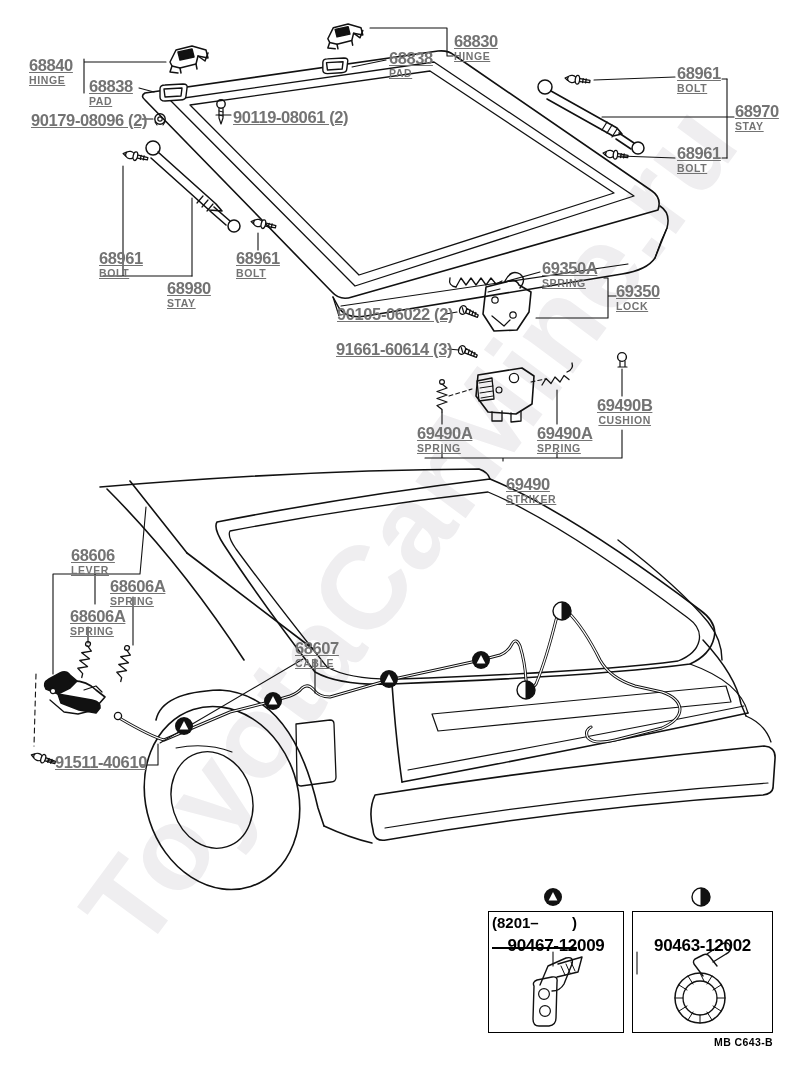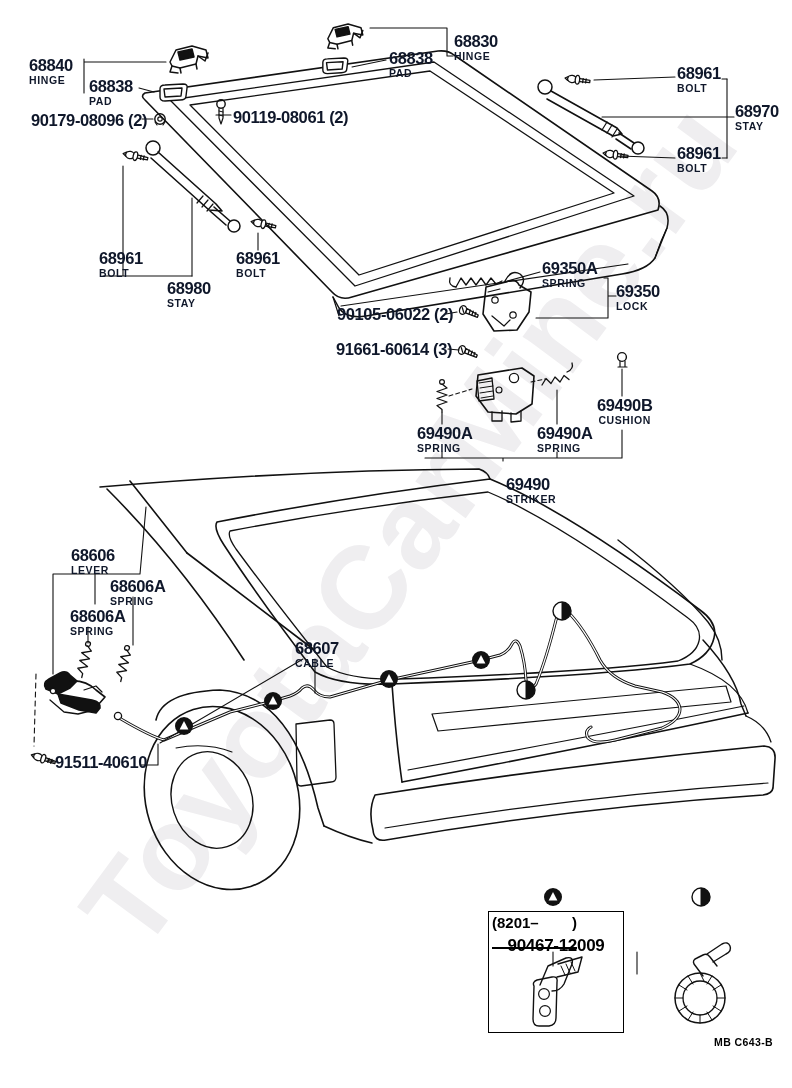--- a/index.html
+++ b/index.html
@@ -4,21 +4,21 @@
 <style>
   html,body{margin:0;padding:0;background:#fff;}
   #page{position:relative;width:792px;height:1088px;background:#fff;overflow:hidden;
         font-family:"Liberation Sans",sans-serif;}
   #watermark{position:absolute;left:-90px;top:470px;width:980px;text-align:center;
         transform:rotate(-53.5deg);transform-origin:50% 50%;
         font-size:118px;font-weight:bold;letter-spacing:1px;color:#efeef0;
         white-space:nowrap;z-index:1;user-select:none;}
   #art{position:absolute;left:0;top:0;z-index:2;}
   #callouts{position:absolute;left:0;top:0;width:792px;height:1088px;z-index:3;pointer-events:none;}
-  .callout{position:absolute;color:#0f172a;line-height:1;white-space:nowrap;}
+  .callout{position:absolute;color:#737373;line-height:1;white-space:nowrap;text-decoration:underline;}
   .callout .num{font-size:16.5px;font-weight:bold;letter-spacing:-0.4px;display:block;}
   .callout .desc{font-size:10.5px;font-weight:bold;letter-spacing:0.6px;display:block;margin-top:1px;}
   .legend-box{position:absolute;border:1.6px solid #000;background:transparent;z-index:3;}
   #box-left{left:488px;top:911px;width:134px;height:120px;}
   #box-right{left:632px;top:911px;width:139px;height:120px;}
   .box-range{position:absolute;left:3px;top:2px;font-size:15px;font-weight:bold;white-space:pre;
         border-bottom:2px solid #000;padding-bottom:16px;letter-spacing:0px;}
   .box-part{position:absolute;width:100%;text-align:center;top:24px;font-size:17px;font-weight:bold;letter-spacing:-0.3px;}
   #box-right .box-part{top:24px;}
   #footer-code{position:absolute;left:714px;top:1036px;font-size:10.5px;font-weight:bold;
@@ -373,15 +373,18 @@
       </div>
       <div class="callout" style="left: 55px; top: 754px;">
         <span class="num">91511-40610</span>
       </div>
     </div>
 
   <div id="box-left" class="legend-box">
     <div class="box-range">(8201–        )</div>
     <div class="box-part">90467-12009</div>
   </div>
+  <div id="box-right" class="legend-box">
+    <div class="box-part">90463-12002</div>
+  </div>
 
   <div id="footer-code">MB C643-B</div>
 </div>
 
 </body></html>

